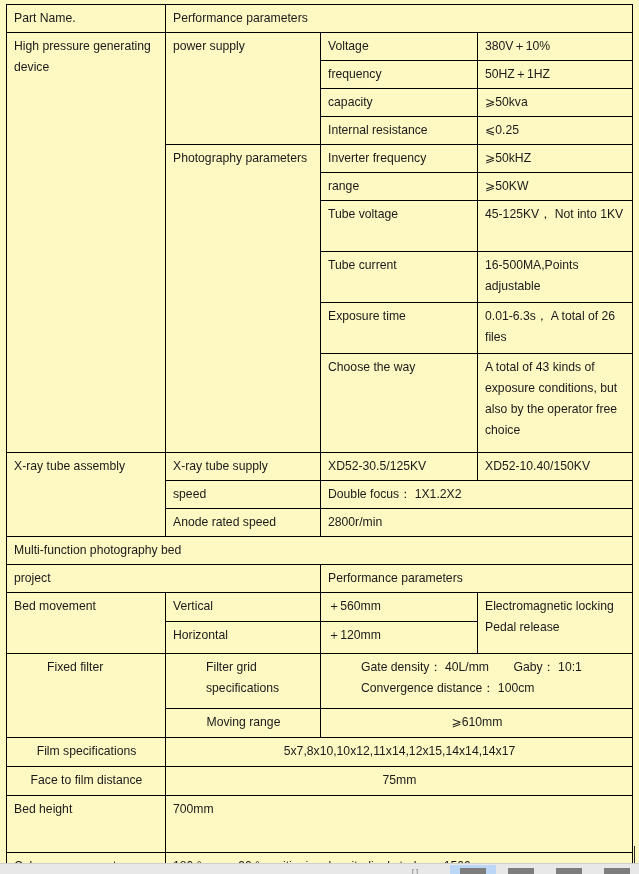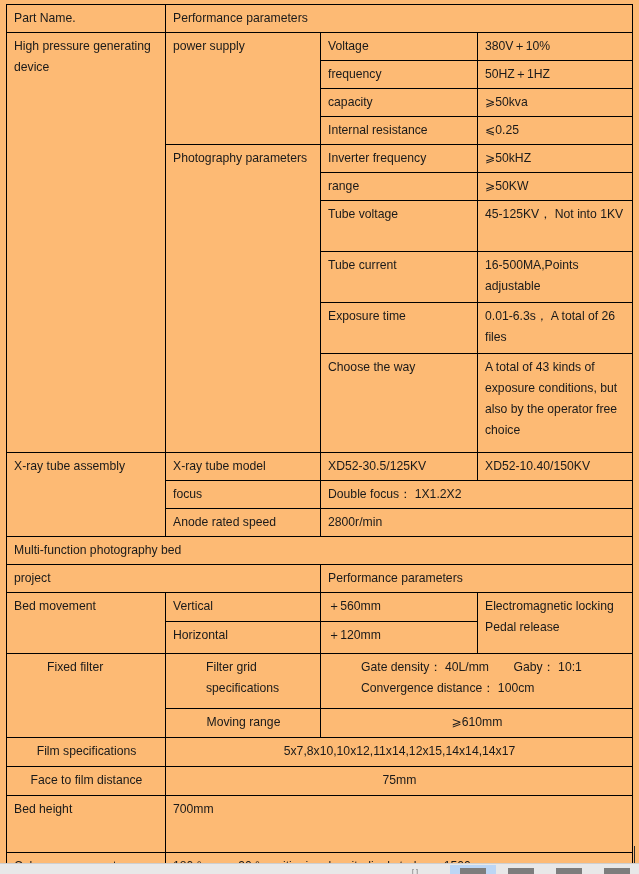--- a/index.html
+++ b/index.html
@@ -15,21 +15,21 @@
     overflow: hidden;
     position: relative;
   }
 
   .doc-canvas {
     position: absolute;
     left: 0;
     top: 0;
     width: 639px;
     height: 874px;
-    background: #fdba74;
+    background: #fef9c3;
   }
 
   table.spec-table {
     position: absolute;
     left: 6px;
     top: 4px;
     width: 626px;
     border-collapse: collapse;
     table-layout: fixed;
     font-size: 12.2px;
@@ -176,27 +176,27 @@
         <td class="just-multi">0.01-6.3s， A total of 26 files</td>
       </tr>
 
       <tr class="h-choose">
         <td>Choose the way</td>
         <td class="just-multi">A total of 43 kinds of exposure conditions, but also by the operator free choice</td>
       </tr>
 
       <tr class="h-std">
         <td rowspan="3">X-ray tube assembly</td>
-        <td>X-ray tube model</td>
+        <td>X-ray tube supply</td>
         <td>XD52-30.5/125KV</td>
         <td>XD52-10.40/150KV</td>
       </tr>
 
       <tr class="h-std">
-        <td>focus</td>
+        <td>speed</td>
         <td colspan="2">Double focus： 1X1.2X2</td>
       </tr>
 
       <tr class="h-std">
         <td>Anode rated speed</td>
         <td colspan="2">2800r/min</td>
       </tr>
 
       <tr class="h-std">
         <td class="ctr" colspan="4">Multi-function photography bed</td>

